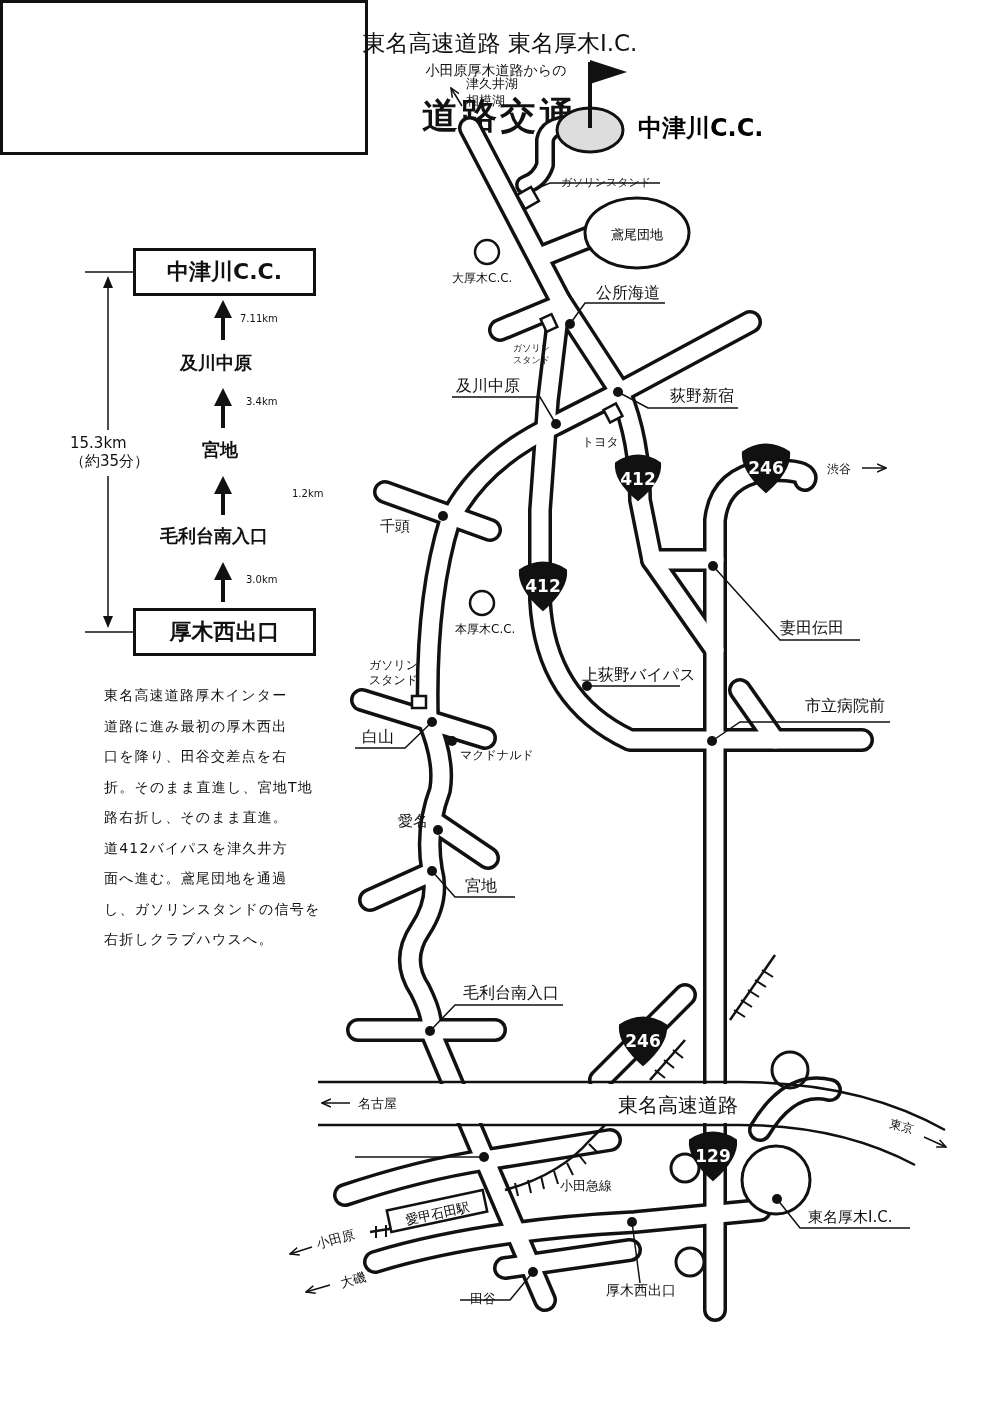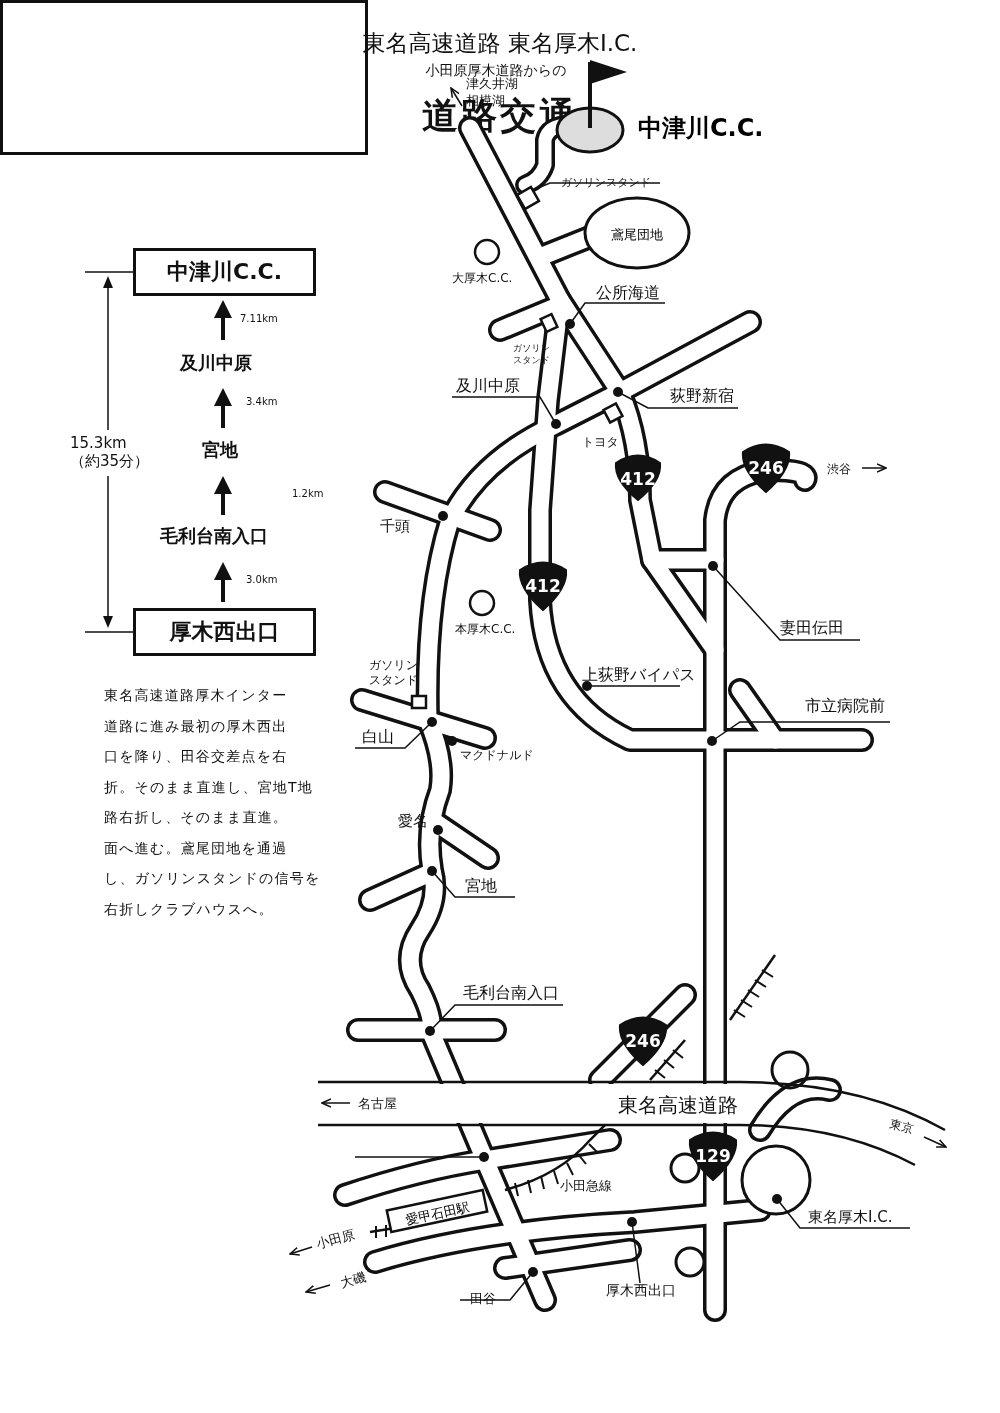--- a/index.html
+++ b/index.html
@@ -77,20 +77,21 @@
 <div class="dist" style="left:246px;top:488px;margin-left:46px;">1.2km</div>
 <div class="step" style="left:160px;top:524px;">毛利台南入口</div>
 <div class="dist" style="left:246px;top:574px;">3.0km</div>
 
 <div id="desc">
   <div>東名高速道路厚木インター</div>
   <div>道路に進み最初の厚木西出</div>
   <div>口を降り、田谷交差点を右</div>
   <div>折。そのまま直進し、宮地T地</div>
   <div>路右折し、そのまま直進。</div>
+  <div>道412バイパスを津久井方</div>
   <div>面へ進む。鳶尾団地を通過</div>
   <div>し、ガソリンスタンドの信号を</div>
   <div>右折しクラブハウスへ。</div>
 </div>
 
 <svg id="map" width="1000" height="1413">
   <defs>
 
     <marker id="arr" markerWidth="10" markerHeight="10" refX="9" refY="5" orient="auto" markerUnits="userSpaceOnUse">
       <path d="M0,1 L9,5 L0,9" fill="none" stroke="#111" stroke-width="1.5"></path>

